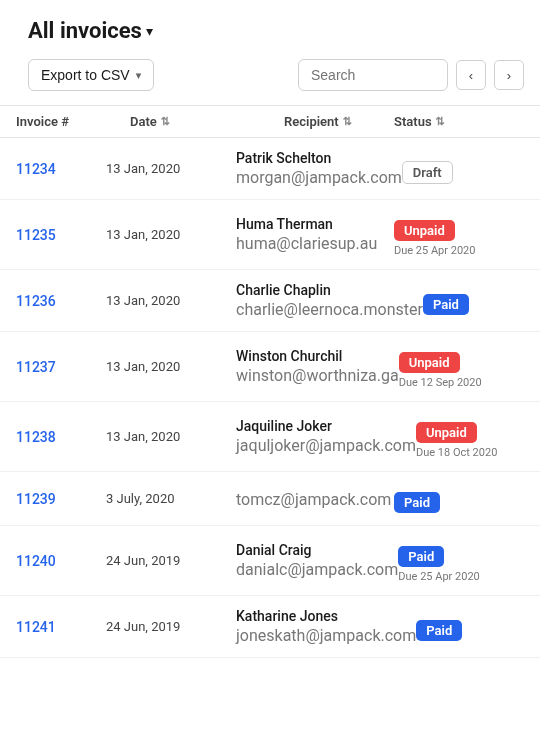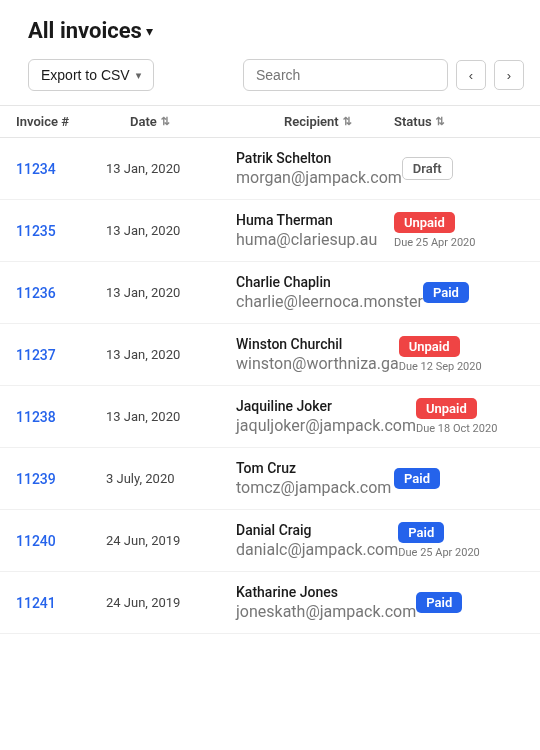--- a/index.html
+++ b/index.html
@@ -63,21 +63,21 @@
       align-items: center;
       gap: 8px;
     }
 
     .search-box {
       border: 1px solid #d0d0d0;
       border-radius: 6px;
       padding: 7px 12px;
       font-size: 14px;
       color: #999;
-      width: 205px;
+      width: 150px;
       outline: none;
       background: #fff;
     }
 
     .nav-btn {
       width: 30px;
       height: 30px;
       border: 1px solid #d0d0d0;
       border-radius: 5px;
       background: #fff;
@@ -153,20 +153,21 @@
       gap: 3px;
     }
 
     .badge {
       display: inline-block;
       padding: 3px 10px;
       border-radius: 5px;
       font-size: 13px;
       font-weight: 600;
       color: #fff;
+      margin-top: 8px;
     }
 
     .badge-draft {
       background: #fff;
       color: #555;
       border: 1px solid #ccc;
     }
 
     .badge-unpaid {
       background: #ef4444;
@@ -281,21 +282,20 @@
     </div>
     <div class="status-cell">
       <span class="badge badge-unpaid">Unpaid</span>
       <span class="due-date">Due 18 Oct 2020</span>
     </div>
   </div>
     <div class="table-row">
     <div class="invoice-id">11239</div>
     <div class="date-cell">3 July, 2020</div>
     <div>
-      <div class="recipient-name">Tom Cruz</div>
       <div class="recipient-email">tomcz@jampack.com</div>
     </div>
     <div class="status-cell">
       <span class="badge badge-paid">Paid</span>
 
     </div>
   </div>
     <div class="table-row">
     <div class="invoice-id">11240</div>
     <div class="date-cell">24 Jun, 2019</div>

